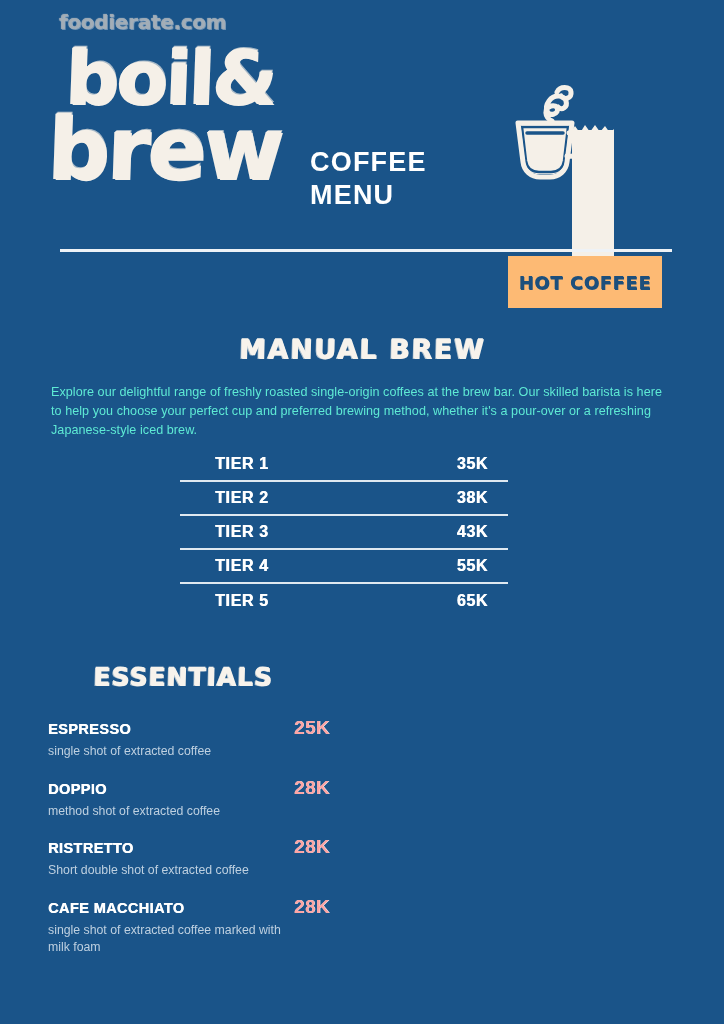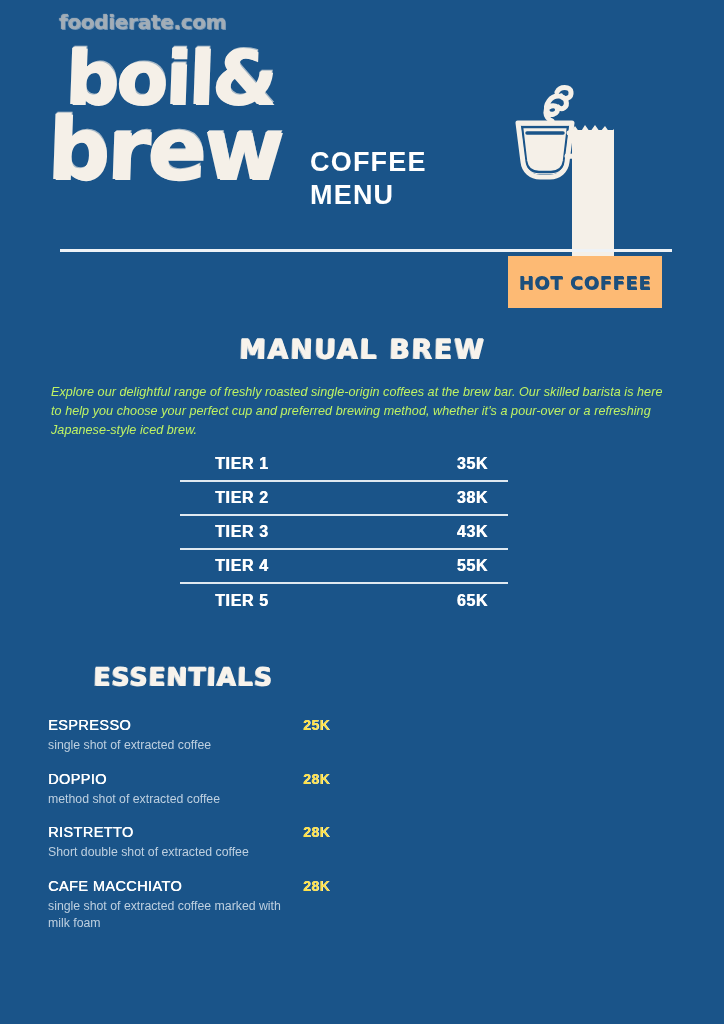--- a/index.html
+++ b/index.html
@@ -128,23 +128,22 @@
     transform: skewX(-1.5deg);
   }
 
   #manual-brew-desc {
     position: absolute;
     left: 51px;
     top: 383px;
     width: 625px;
     font-size: 12.6px;
     line-height: 1.52;
-    color: #bef264;
+    color: #5eead4;
     letter-spacing: 0.05px;
-    font-style: italic;
   }
 
   
   #tier-table {
     position: absolute;
     left: 180px;
     top: 448px;
     width: 328px;
   }
   .tier-row {
@@ -196,30 +195,30 @@
 
   .menu-item { margin-bottom: 17px; }
   .item-head {
     display: flex;
     justify-content: space-between;
     align-items: baseline;
   }
   .item-name {
     font-family: "Liberation Sans", sans-serif;
     font-size: 14.5px;
-    font-weight: normal;
+    font-weight: bold;
     color: #ffffff;
     letter-spacing: 0.4px;
     text-shadow: 0.4px 0 0 #ffffff;
   }
   .item-price {
     font-family: "Liberation Sans", sans-serif;
-    font-size: 14px;
-    font-weight: bold;
-    color: #fde047;
+    font-size: 19px;
+    font-weight: bold;
+    color: #fca5a5;
     letter-spacing: 0.4px;
     white-space: nowrap;
     text-shadow: 0.4px 0 0 #ffffff;
   }
   .item-desc {
     margin-top: 4px;
     font-size: 12.3px;
     line-height: 1.36;
     color: #bed0e0;
     max-width: 240px;

